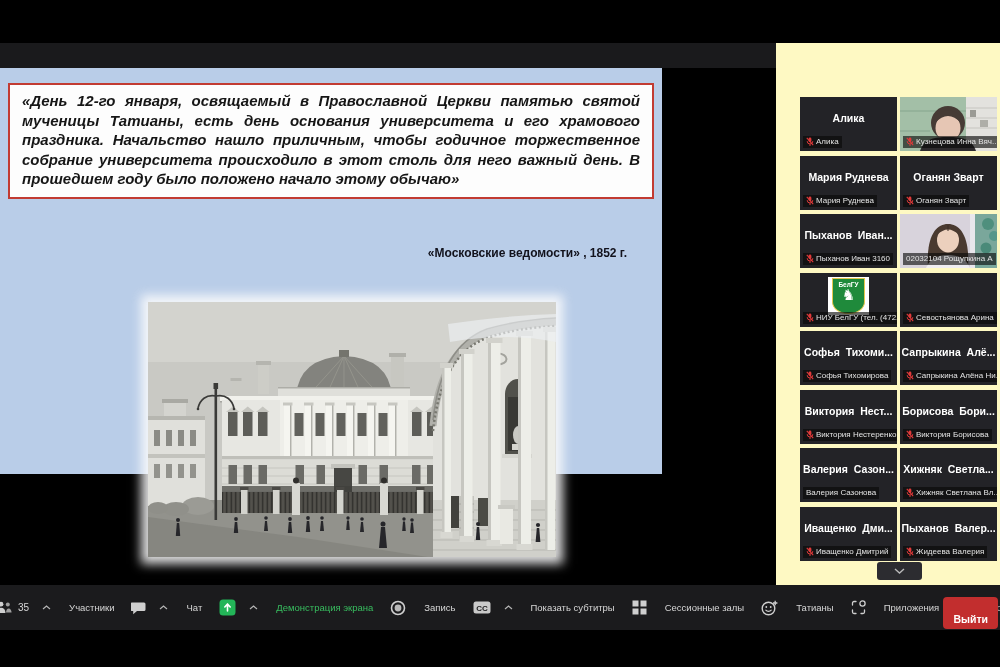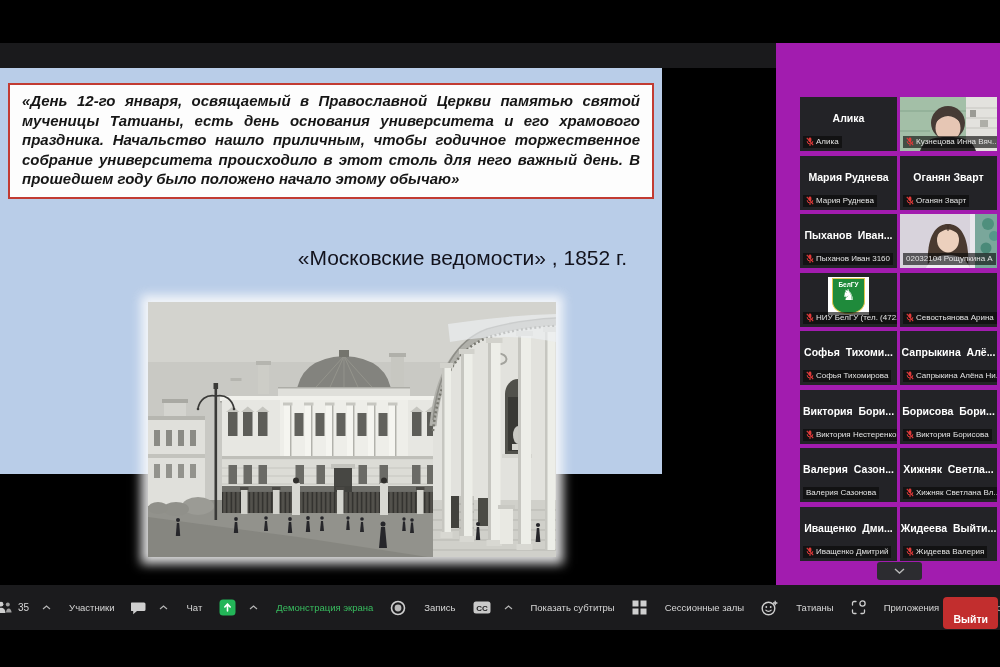--- a/index.html
+++ b/index.html
@@ -14,32 +14,32 @@
   .slide{position:absolute;left:0;top:68px;width:662px;height:406px;background:#b9cde8;}
   .quote-box{
     position:absolute;left:8px;top:15px;width:618px;
     background:#fdfdfd;border:2px solid #c23b32;
     padding:6px 12px 8px 12px;
     font-style:italic;font-weight:bold;font-size:15px;line-height:19.5px;
     color:#161616;text-align:justify;
   }
   .attribution{
     position:absolute;top:178px;right:35px;
-    font-weight:normal;font-size:21px;color:#12121c;
+    font-weight:bold;font-size:12px;color:#12121c;
   }
   .photo{
     position:absolute;left:148px;top:234px;width:408px;height:255px;
     box-shadow:0 0 10px 7px rgba(250,250,252,0.88);
     background:#c9c9c4;
   }
   .photo svg{display:block;}
   
   .black-gap{position:absolute;left:662px;top:68px;width:114px;height:517px;background:#000;}
   
-  .panel{position:absolute;left:776px;top:43px;width:224px;height:542px;background:#a21caf;}
+  .panel{position:absolute;left:776px;top:43px;width:224px;height:542px;background:#fef9c3;}
   .tiles{
     position:absolute;left:24px;top:54px;
     display:grid;grid-template-columns:97px 97px;grid-auto-rows:54px;
     column-gap:3px;row-gap:4.5px;
   }
   .tile{position:relative;background:#232327;overflow:hidden;}
   .tile .center-name{
     position:absolute;left:0;right:0;top:0;bottom:12px;
     display:flex;align-items:center;justify-content:center;
     color:#fff;font-weight:bold;font-size:10.5px;white-space:pre;
@@ -552,21 +552,21 @@
             <rect x="2.6" y="0.5" width="2.8" height="4.6" rx="1.4" fill="#e03a3a"></rect>
             <path d="M1.2 4.2 a2.8 2.8 0 0 0 5.6 0" fill="none" stroke="#e03a3a" stroke-width="1"></path>
             <line x1="4" y1="7.2" x2="4" y2="9" stroke="#e03a3a" stroke-width="1"></line>
             <line x1="0.8" y1="0.8" x2="7.2" y2="8.2" stroke="#e03a3a" stroke-width="1.1"></line>
           </svg>
         <span>Сапрыкина Алёна Ни...</span>
       </div>
     </div>
 
     <div class="tile">
-      <div class="center-name">Виктория  Бори...</div>
+      <div class="center-name">Виктория  Нест...</div>
       <div class="chip">
         <svg width="8" height="10" viewBox="0 0 8 10">
             <rect x="2.6" y="0.5" width="2.8" height="4.6" rx="1.4" fill="#e03a3a"></rect>
             <path d="M1.2 4.2 a2.8 2.8 0 0 0 5.6 0" fill="none" stroke="#e03a3a" stroke-width="1"></path>
             <line x1="4" y1="7.2" x2="4" y2="9" stroke="#e03a3a" stroke-width="1"></line>
             <line x1="0.8" y1="0.8" x2="7.2" y2="8.2" stroke="#e03a3a" stroke-width="1.1"></line>
           </svg>
         <span>Виктория Нестеренко</span>
       </div>
     </div>
@@ -611,21 +611,21 @@
             <rect x="2.6" y="0.5" width="2.8" height="4.6" rx="1.4" fill="#e03a3a"></rect>
             <path d="M1.2 4.2 a2.8 2.8 0 0 0 5.6 0" fill="none" stroke="#e03a3a" stroke-width="1"></path>
             <line x1="4" y1="7.2" x2="4" y2="9" stroke="#e03a3a" stroke-width="1"></line>
             <line x1="0.8" y1="0.8" x2="7.2" y2="8.2" stroke="#e03a3a" stroke-width="1.1"></line>
           </svg>
         <span>Иващенко Дмитрий</span>
       </div>
     </div>
 
     <div class="tile">
-      <div class="center-name">Жидеева  Выйти...</div>
+      <div class="center-name">Пыханов  Валер...</div>
       <div class="chip">
         <svg width="8" height="10" viewBox="0 0 8 10">
             <rect x="2.6" y="0.5" width="2.8" height="4.6" rx="1.4" fill="#e03a3a"></rect>
             <path d="M1.2 4.2 a2.8 2.8 0 0 0 5.6 0" fill="none" stroke="#e03a3a" stroke-width="1"></path>
             <line x1="4" y1="7.2" x2="4" y2="9" stroke="#e03a3a" stroke-width="1"></line>
             <line x1="0.8" y1="0.8" x2="7.2" y2="8.2" stroke="#e03a3a" stroke-width="1.1"></line>
           </svg>
         <span>Жидеева Валерия</span>
       </div>
     </div>

